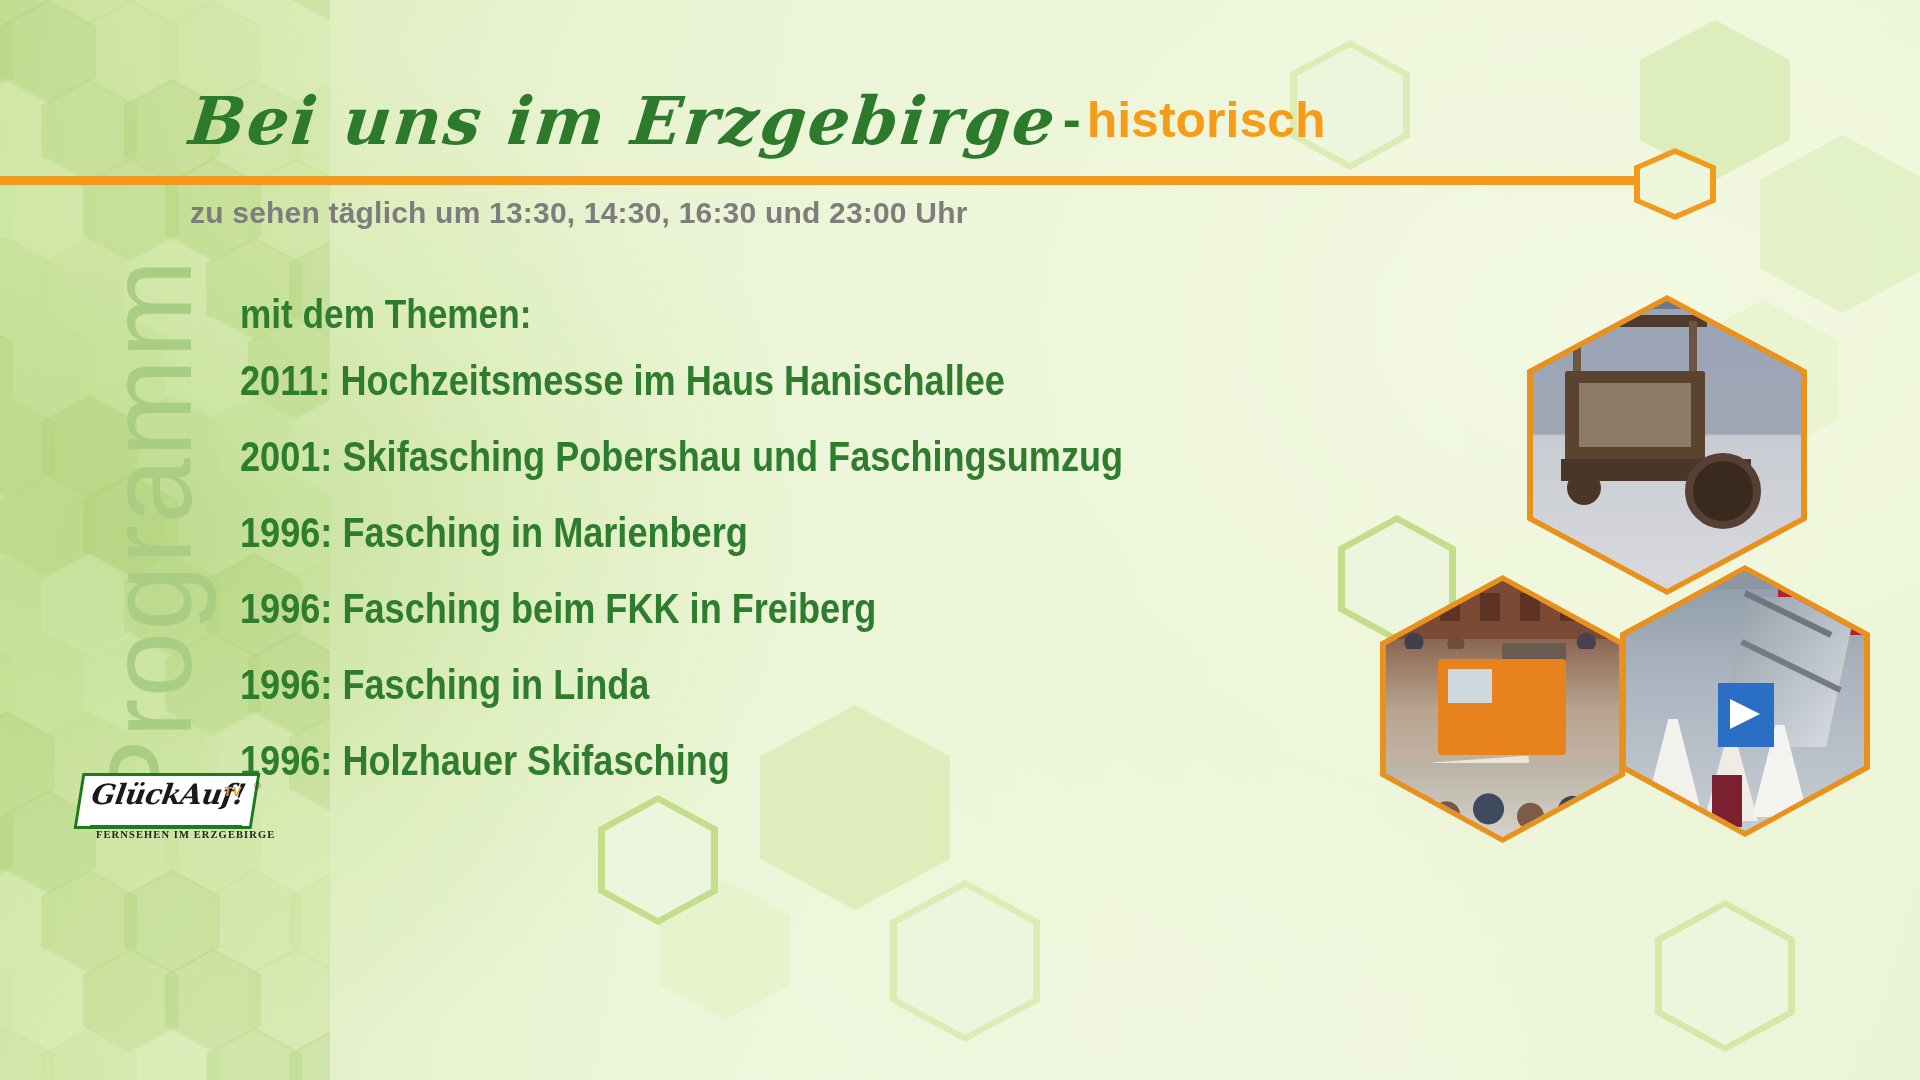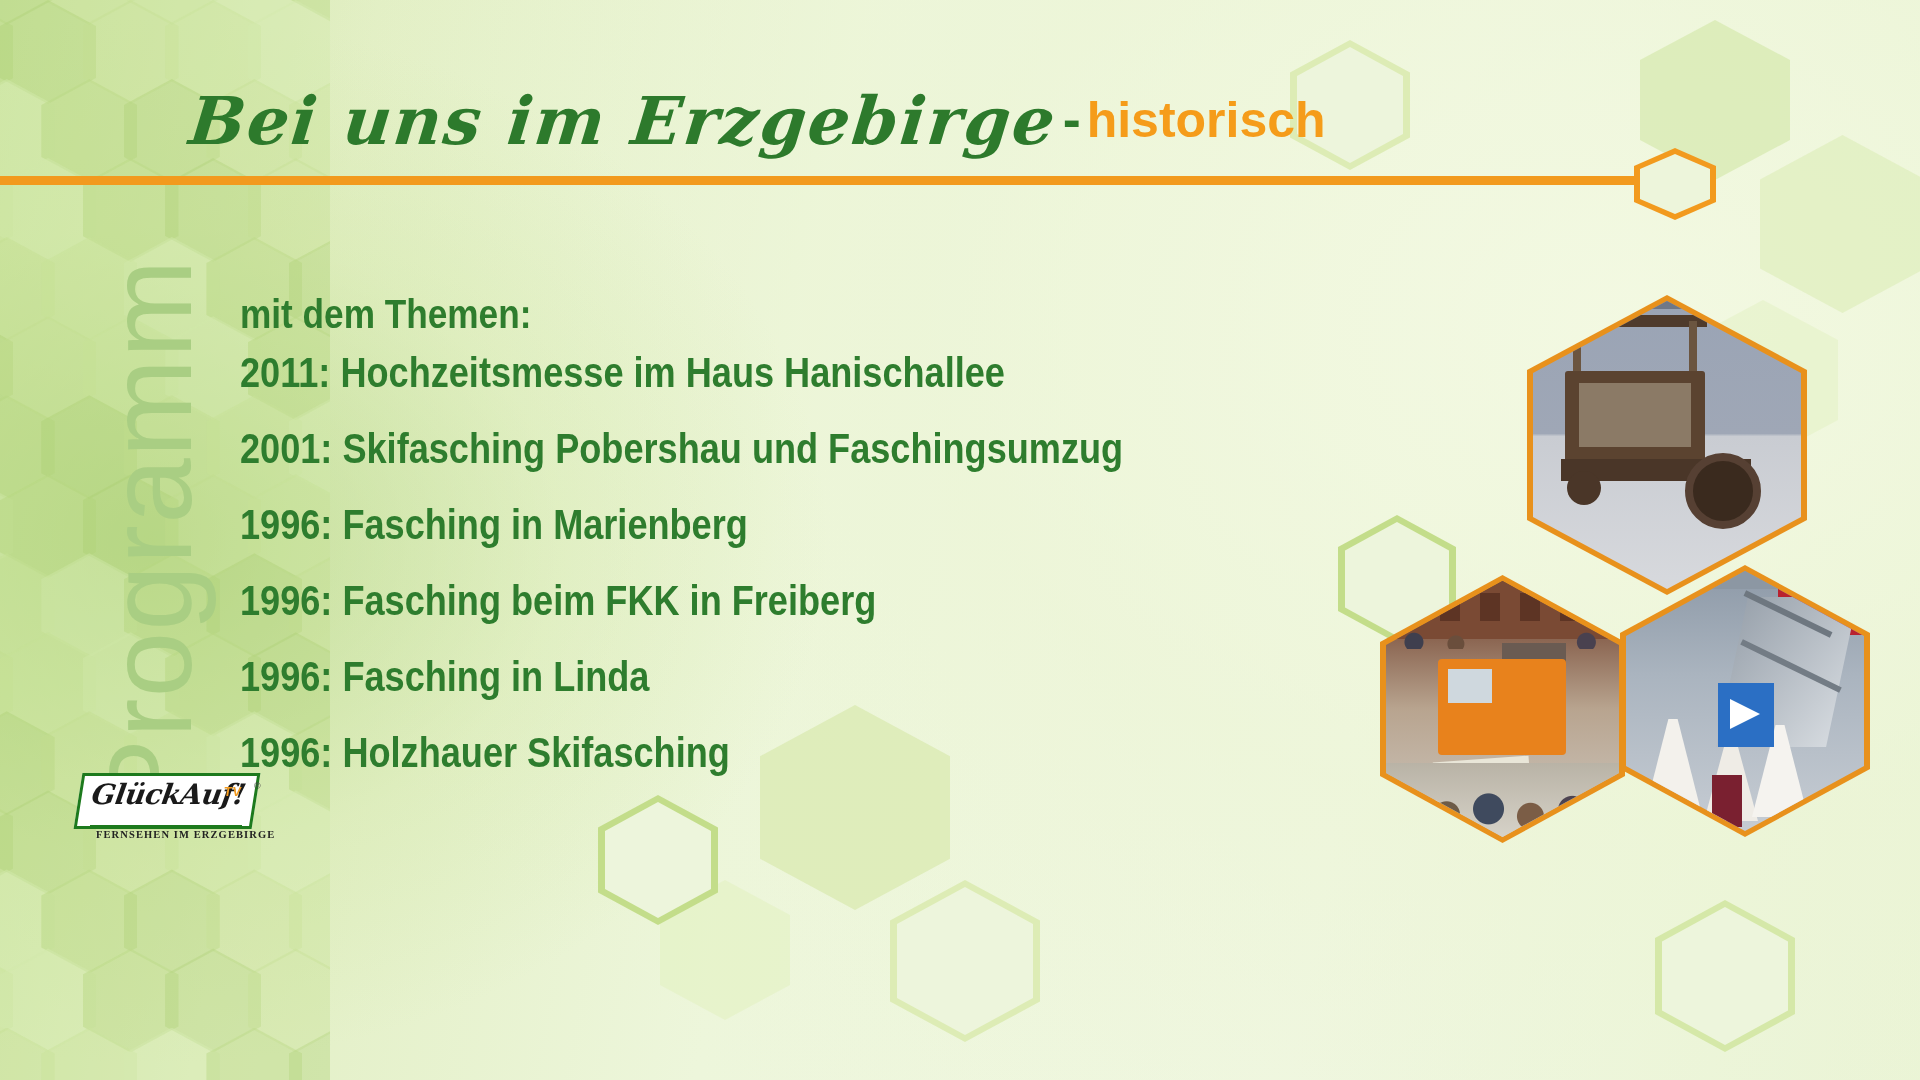--- a/index.html
+++ b/index.html
@@ -94,21 +94,21 @@
   }
 
   
   #themenhead{
     position:absolute;left:240px;top:292px;
     color:#2e7d2e;font-weight:700;font-size:40px;
     font-family:"Liberation Sans", sans-serif;
     transform:scaleX(.88);transform-origin:left center;
     white-space:nowrap;
   }
-  #list{position:absolute;left:240px;top:352px;}
+  #list{position:absolute;left:240px;top:360px;}
   #list .row{
     color:#2e7d2e;font-weight:700;font-size:42px;
     font-family:"Liberation Sans", sans-serif;
     transform:scaleX(.86);transform-origin:left center;
     white-space:nowrap;
     margin-bottom:34px;
     line-height:1;
   }
 
   
@@ -305,20 +305,21 @@
   <div class="hexout" style="left:1655px;top:900px;width:140px;height:152px;background:#d5e8a8;"></div>
   <div class="hexout" style="left:1290px;top:40px;width:120px;height:130px;background:#ddecb5;"></div>
 
   <div id="rule"></div>
   <div id="rulehex"></div>
 
   <div id="title">
     <span class="scriptpart">Bei uns im Erzgebirge</span><span class="dash">-</span><span class="hist">historisch</span>
   </div>
 
+  <div id="subtitle">zu sehen täglich um 13:30, 14:30, 16:30 und 23:00 Uhr</div>
 
   <div id="programm">Programm</div>
 
   <div id="themenhead">mit dem Themen:</div>
 
   <div id="list">
     <div class="row">2011: Hochzeitsmesse im Haus Hanischallee</div>
     <div class="row">2001: Skifasching Pobershau und Faschingsumzug</div>
     <div class="row">1996: Fasching in Marienberg</div>
     <div class="row">1996: Fasching beim FKK in Freiberg</div>

